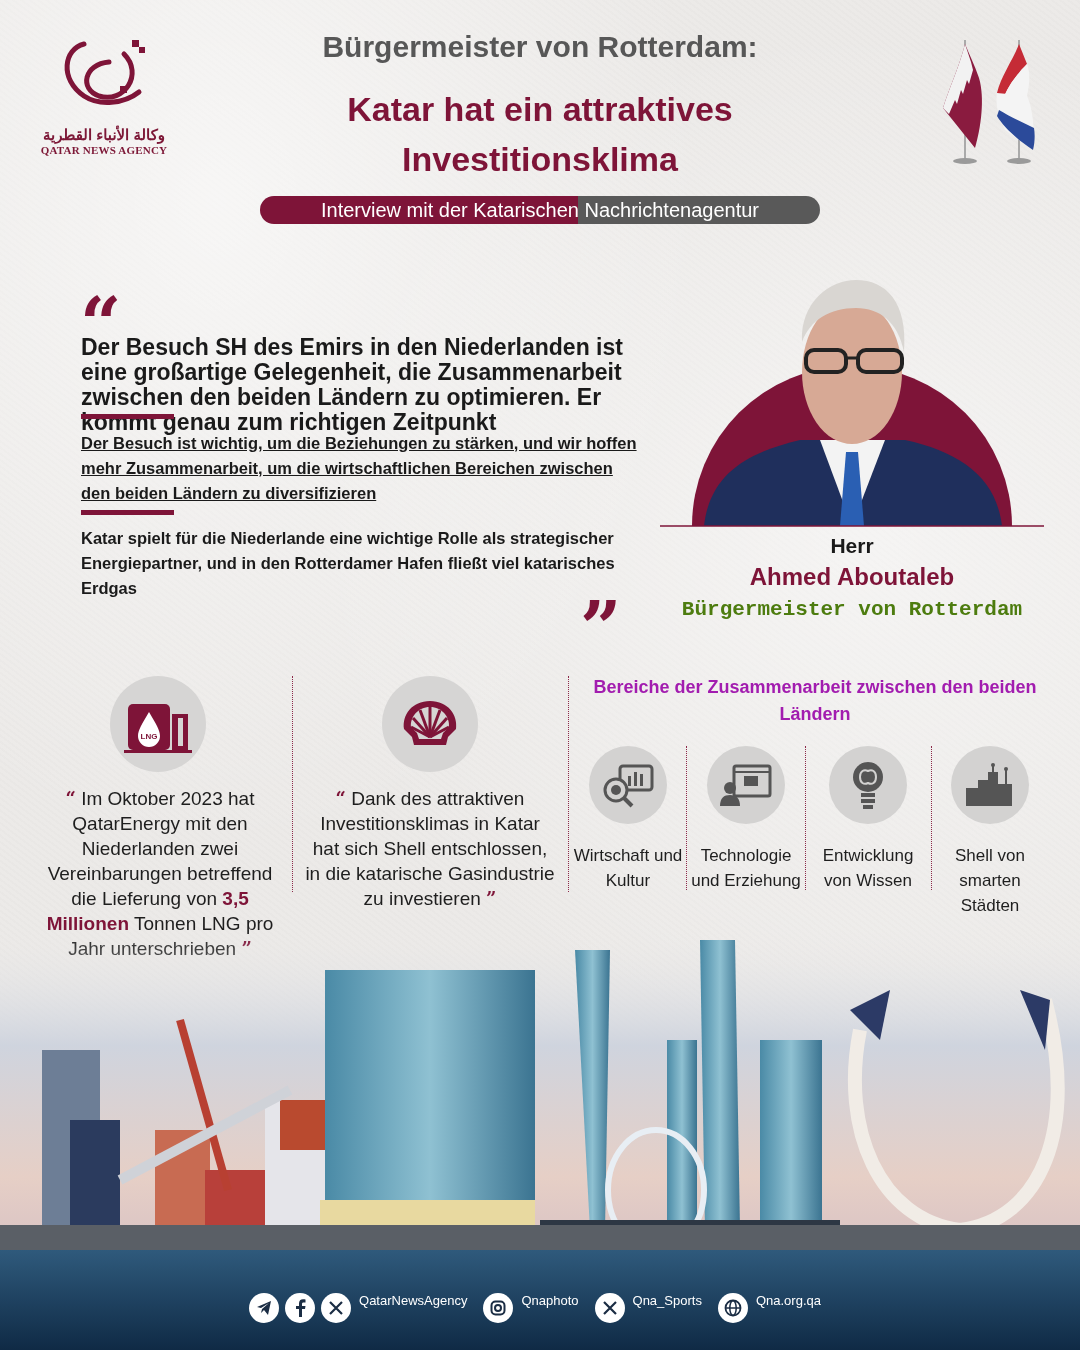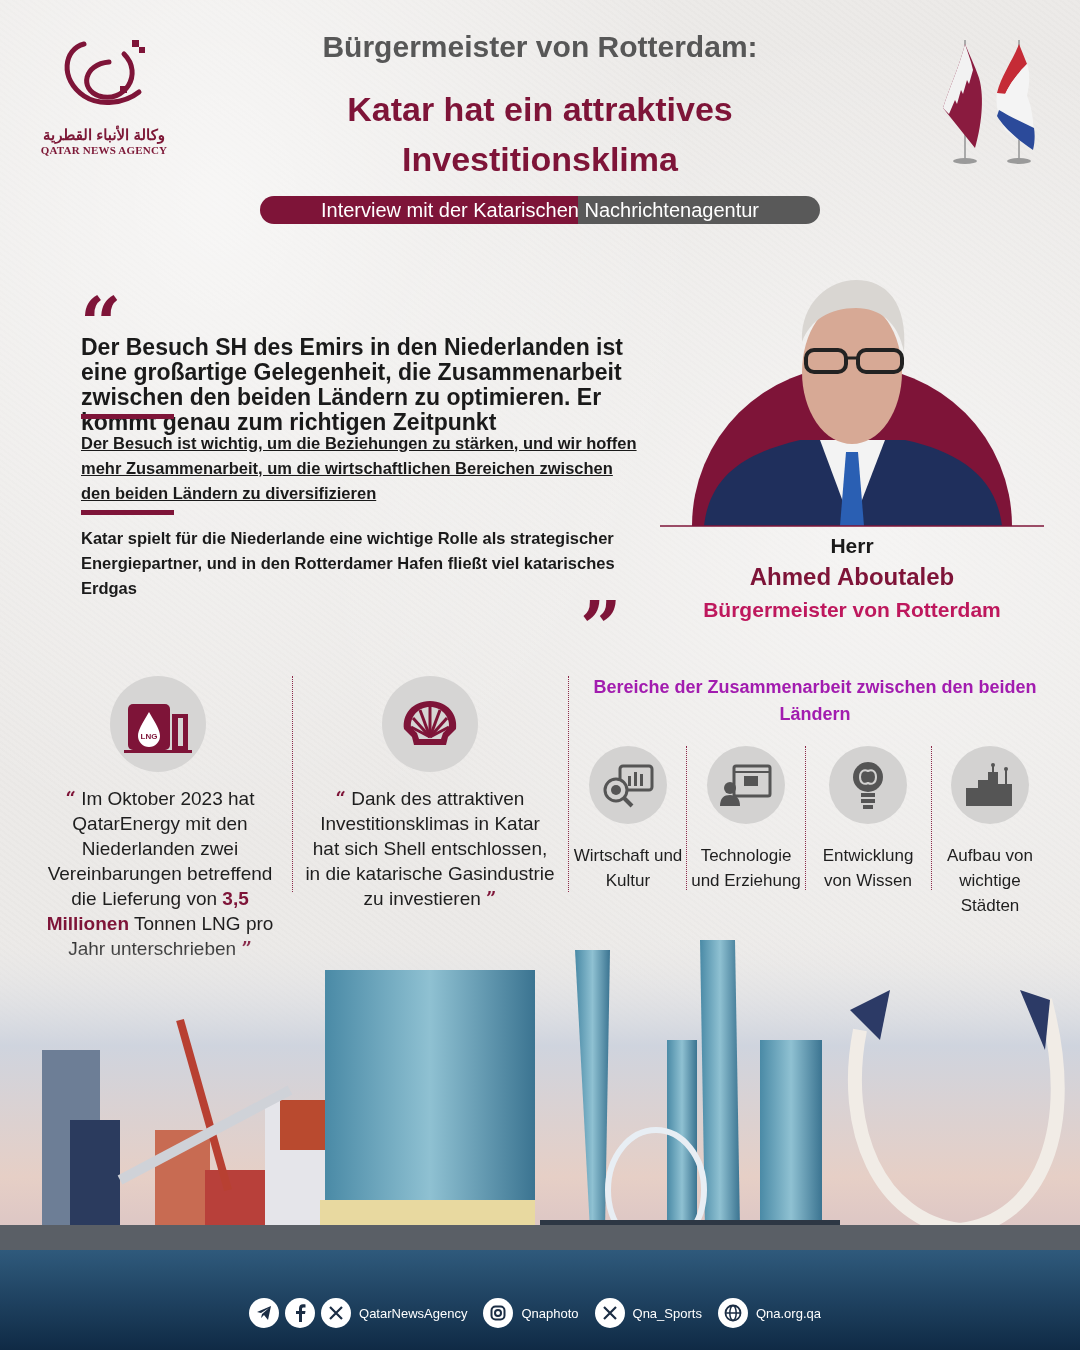--- a/index.html
+++ b/index.html
@@ -46,36 +46,36 @@
   .qtext { position: absolute; left: 81px; width: 560px; font-family: "Liberation Sans", sans-serif; color: #1a1a1a; }
   .q1 { top: 335px; font-size: 23px; line-height: 25px; font-weight: bold; }
   .q2 { top: 431px; font-size: 16.5px; line-height: 25px; font-weight: bold; text-decoration: underline; }
   .q3 { top: 526px; font-size: 16.5px; line-height: 25px; font-weight: bold; }
   .qdiv { position: absolute; left: 81px; width: 93px; height: 5px; background: #7e1438; }
 
   
   .portrait { position: absolute; left: 660px; top: 272px; width: 384px; height: 256px; }
   .p-herr { position: absolute; left: 660px; top: 534px; width: 384px; text-align: center; font-family: "Liberation Sans", sans-serif; font-weight: bold; font-size: 21px; color: #1a1a1a; }
   .p-name { position: absolute; left: 660px; top: 563px; width: 384px; text-align: center; font-family: "Liberation Sans", sans-serif; font-weight: bold; font-size: 24px; color: #7e1438; }
-  .p-role { position: absolute; left: 660px; top: 598px; width: 384px; text-align: center; font-family: Liberation Sans, sans-serif; font-weight: bold; font-size: 21px; color: #be185d; }
+  .p-role { position: absolute; left: 660px; top: 598px; width: 384px; text-align: center; font-family: Liberation Mono, monospace; font-weight: bold; font-size: 21px; color: #4d7c0f; }
 
   
   .vdiv { position: absolute; width: 0; border-left: 1px dotted #8c2a4a; }
   .icon-circle { position: absolute; width: 96px; height: 96px; border-radius: 50%; background: #d6d5d4; display: flex; align-items: center; justify-content: center; }
   .fact { position: absolute; width: 250px; text-align: center; font-family: "Liberation Sans", sans-serif; font-size: 19px; line-height: 25px; color: #1e1e1e; }
   .fact .qm { color: #7e1438; font-family: "DejaVu Serif", serif; font-weight: bold; font-size: 18px; }
   .fact b { color: #7e1438; }
 
   .areas-title { position: absolute; left: 585px; top: 674px; width: 460px; text-align: center; font-family: "Liberation Sans", sans-serif; font-weight: bold; font-size: 18px; line-height: 27px; color: #a21caf; }
   .area-icon { position: absolute; width: 78px; height: 78px; border-radius: 50%; background: #d3d2d1; display: flex; align-items: center; justify-content: center; }
   .area-label { position: absolute; width: 118px; text-align: center; font-family: "Liberation Sans", sans-serif; font-size: 17px; line-height: 25px; color: #1e1e1e; }
 
   
   .skyline { position: absolute; left: 0; top: 930px; width: 1080px; height: 420px; }
-  .footer { position: absolute; left: 0; top: 1293px; width: 1080px; height: 40px; display: flex; justify-content: center; align-items: center; gap: 6px; }
+  .footer { position: absolute; left: 0; top: 1293px; width: 1080px; height: 40px; display: flex; justify-content: center; align-items: flex-start; gap: 6px; }
   .soc { width: 30px; height: 30px; border-radius: 50%; background: #fff; display: flex; align-items: center; justify-content: center; }
   .soc-label { color: #fff; font-family: "Liberation Sans", sans-serif; font-size: 13px; margin: 0 10px 0 2px; }
 </style>
 </head>
 <body>
 
 <div class="paper"></div>
 
 <div class="logo">
   <svg width="100" height="80" viewBox="0 0 100 80">
@@ -217,21 +217,21 @@
     <rect x="2" y="26" width="12" height="18" fill="#555"></rect>
     <rect x="14" y="18" width="10" height="26" fill="#555"></rect>
     <rect x="24" y="10" width="10" height="34" fill="#555"></rect>
     <rect x="34" y="22" width="14" height="22" fill="#555"></rect>
     <line x1="29" y1="2" x2="29" y2="10" stroke="#555" stroke-width="2"></line>
     <circle cx="29" cy="3" r="2" fill="#555"></circle>
     <line x1="42" y1="8" x2="42" y2="22" stroke="#555" stroke-width="2"></line>
     <circle cx="42" cy="7" r="2" fill="#555"></circle>
   </svg>
 </div>
-<div class="area-label" style="left:931px; top:843px;">Aufbau von wichtige Städten</div>
+<div class="area-label" style="left:931px; top:843px;">Shell von smarten Städten</div>
 
 <svg class="skyline" viewBox="0 0 1080 420" preserveAspectRatio="none">
   <defs>
     <linearGradient id="sky" x1="0" y1="0" x2="0" y2="1">
       <stop offset="0" stop-color="#eceae8" stop-opacity="0"></stop>
       <stop offset="0.35" stop-color="#cfd4de"></stop>
       <stop offset="0.75" stop-color="#e6cfc6"></stop>
       <stop offset="1" stop-color="#d7c1c4"></stop>
     </linearGradient>
     <linearGradient id="water" x1="0" y1="0" x2="0" y2="1">

